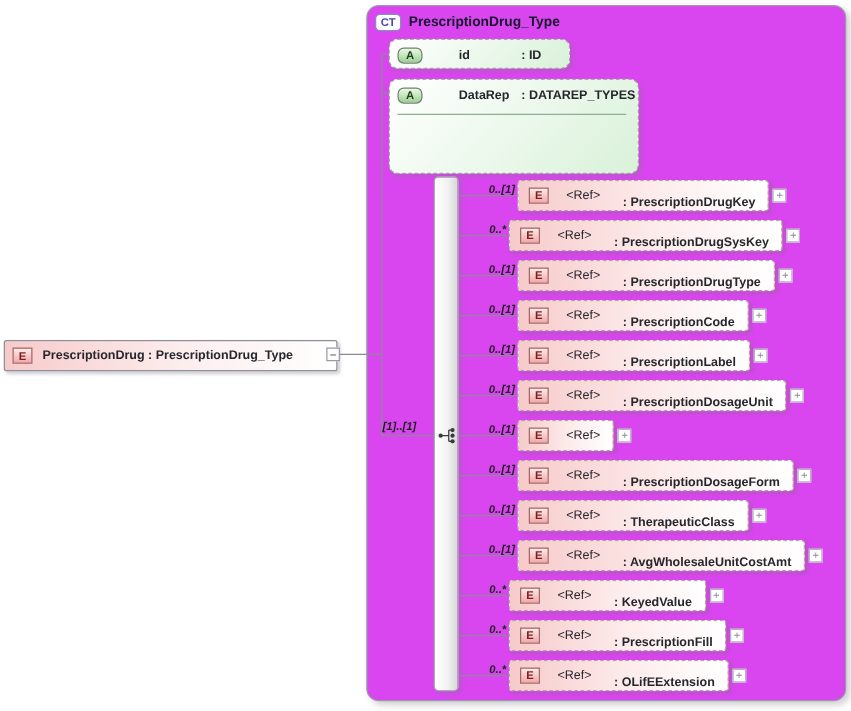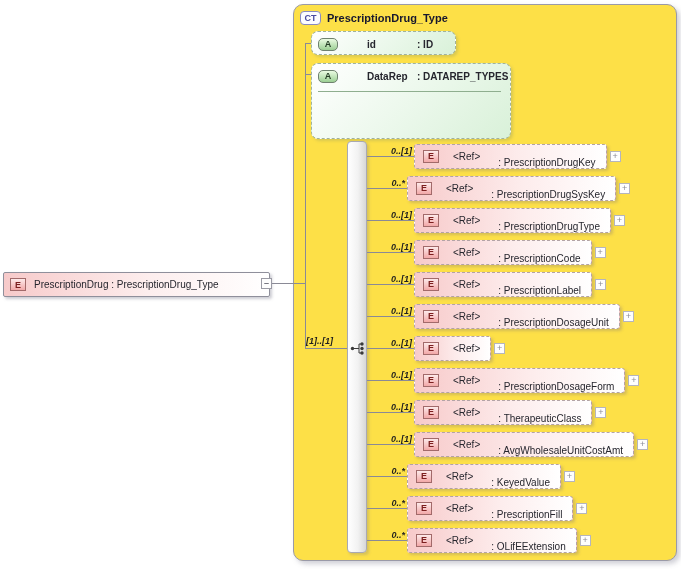--- a/index.html
+++ b/index.html
@@ -9,30 +9,30 @@
   
   .hline{position:absolute;height:1px;background:#8a8a96;}
   .vline{position:absolute;width:1px;background:#8a8a96;}
 
   
   .g-elem{position:absolute;left:3px;top:272px;width:267px;height:25px;
           display:flex;align-items:center;box-sizing:border-box;padding:0 8px 0 6px;
           border:1px solid #8f8f9b;border-radius:2px;
           background:linear-gradient(to right,#f7caca,#fdeeee 55%,#ffffff);
           box-shadow:2px 2px 3px rgba(110,110,130,.35);}
-  .g-elem .lbl{font-size:10px;font-weight:normal;color:#26262e;margin-left:8px;white-space:nowrap;}
+  .g-elem .lbl{font-size:10px;font-weight:bold;color:#26262e;margin-left:8px;white-space:nowrap;}
 
   .toggle{position:absolute;left:261px;top:278px;width:11px;height:11px;box-sizing:border-box;
           border:1px solid #9a9aa4;background:#fdfdfd;color:#6d6d77;
           display:flex;align-items:center;justify-content:center;
           font-size:9px;line-height:9px;font-weight:bold;}
 
   
   .ct{position:absolute;left:293px;top:4px;width:384px;height:557px;box-sizing:border-box;
-      border:1px solid #9a9aa8;border-radius:10px;background:#fde047;
+      border:1px solid #9a9aa8;border-radius:10px;background:#d946ef;
       box-shadow:3px 3px 5px rgba(120,120,140,.35);}
   .ct-badge{position:absolute;left:6px;top:6px;width:21px;height:14px;box-sizing:border-box;
       border:1px solid #8a8ac0;border-radius:4px;background:#fcfcff;color:#4a4aa0;
       font-size:9px;font-weight:bold;display:flex;align-items:center;justify-content:center;}
   .ct-title{position:absolute;left:33px;top:7px;font-size:11px;font-weight:bold;color:#17172e;white-space:nowrap;}
 
   
   .attr{position:absolute;box-sizing:border-box;border:1px dashed #9fb29f;border-radius:7px;
         background:linear-gradient(135deg,#ffffff 0%,#eef9ee 45%,#d9f1d9 100%);
         box-shadow:2px 2px 3px rgba(110,130,110,.25);}
@@ -64,21 +64,21 @@
   .card{position:absolute;right:2px;bottom:13px;font-size:9px;font-weight:bold;font-style:italic;
         color:#1e1e1e;white-space:nowrap;}
   .ebox{display:flex;align-items:center;height:25px;box-sizing:border-box;padding:0 10px 0 8px;
         border:1px dashed #b3a3a6;border-radius:3px;
         background:linear-gradient(to right,#f7caca,#fdecec 55%,#ffffff);
         box-shadow:2px 2px 3px rgba(120,110,120,.3);white-space:nowrap;}
   .eicon{width:16px;height:13px;box-sizing:border-box;border:1px solid #a26a6a;
          background:linear-gradient(#fdeaea,#f2a8a8);color:#7c1f1f;
          font-size:9px;font-weight:bold;display:flex;align-items:center;justify-content:center;flex:0 0 auto;}
   .ref{font-size:10px;font-weight:normal;color:#26262e;margin-left:14px;}
-  .etype{font-size:10px;font-weight:normal;color:#26262e;margin-left:18px;margin-top:12px;}
+  .etype{font-size:10px;font-weight:bold;color:#26262e;margin-left:18px;margin-top:12px;}
   .plus{width:11px;height:11px;box-sizing:border-box;margin-left:3px;border:1px solid #b5b5bd;
         background:#fefefe;color:#8d8d97;font-size:9px;line-height:9px;
         display:flex;align-items:center;justify-content:center;flex:0 0 auto;}
 </style>
 </head>
 <body>
 
 <div id="page">
 
   <div class="g-elem">

